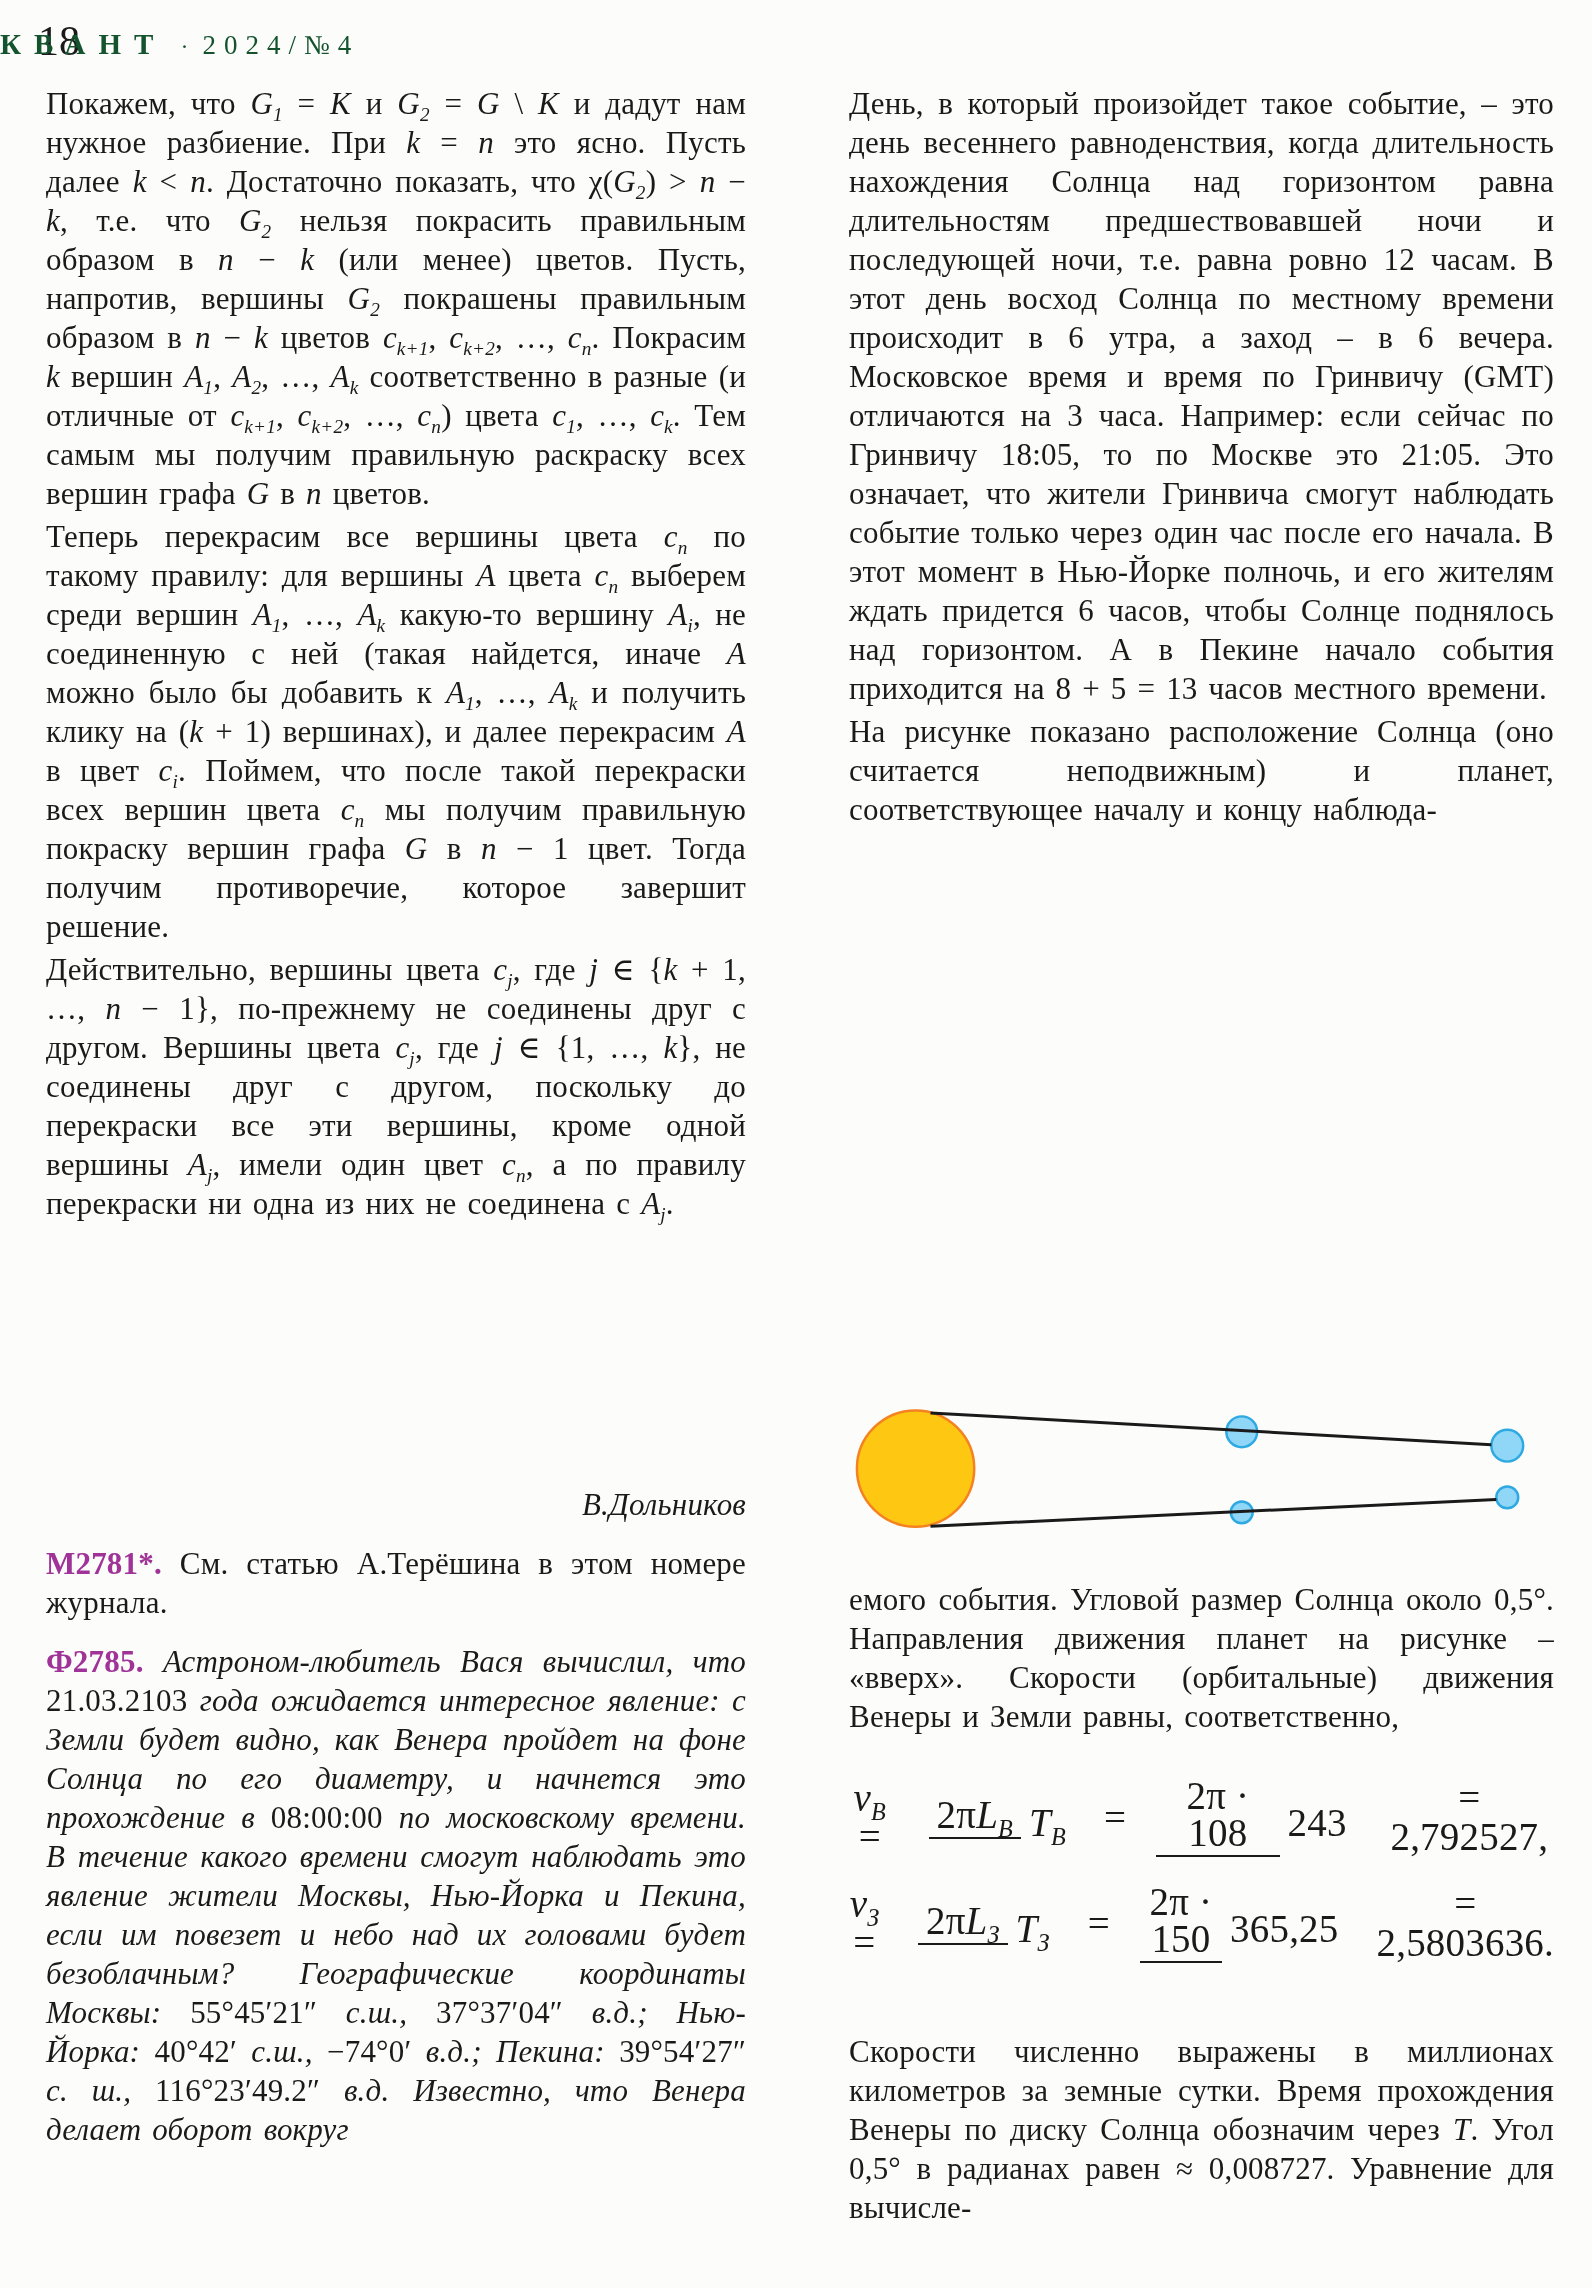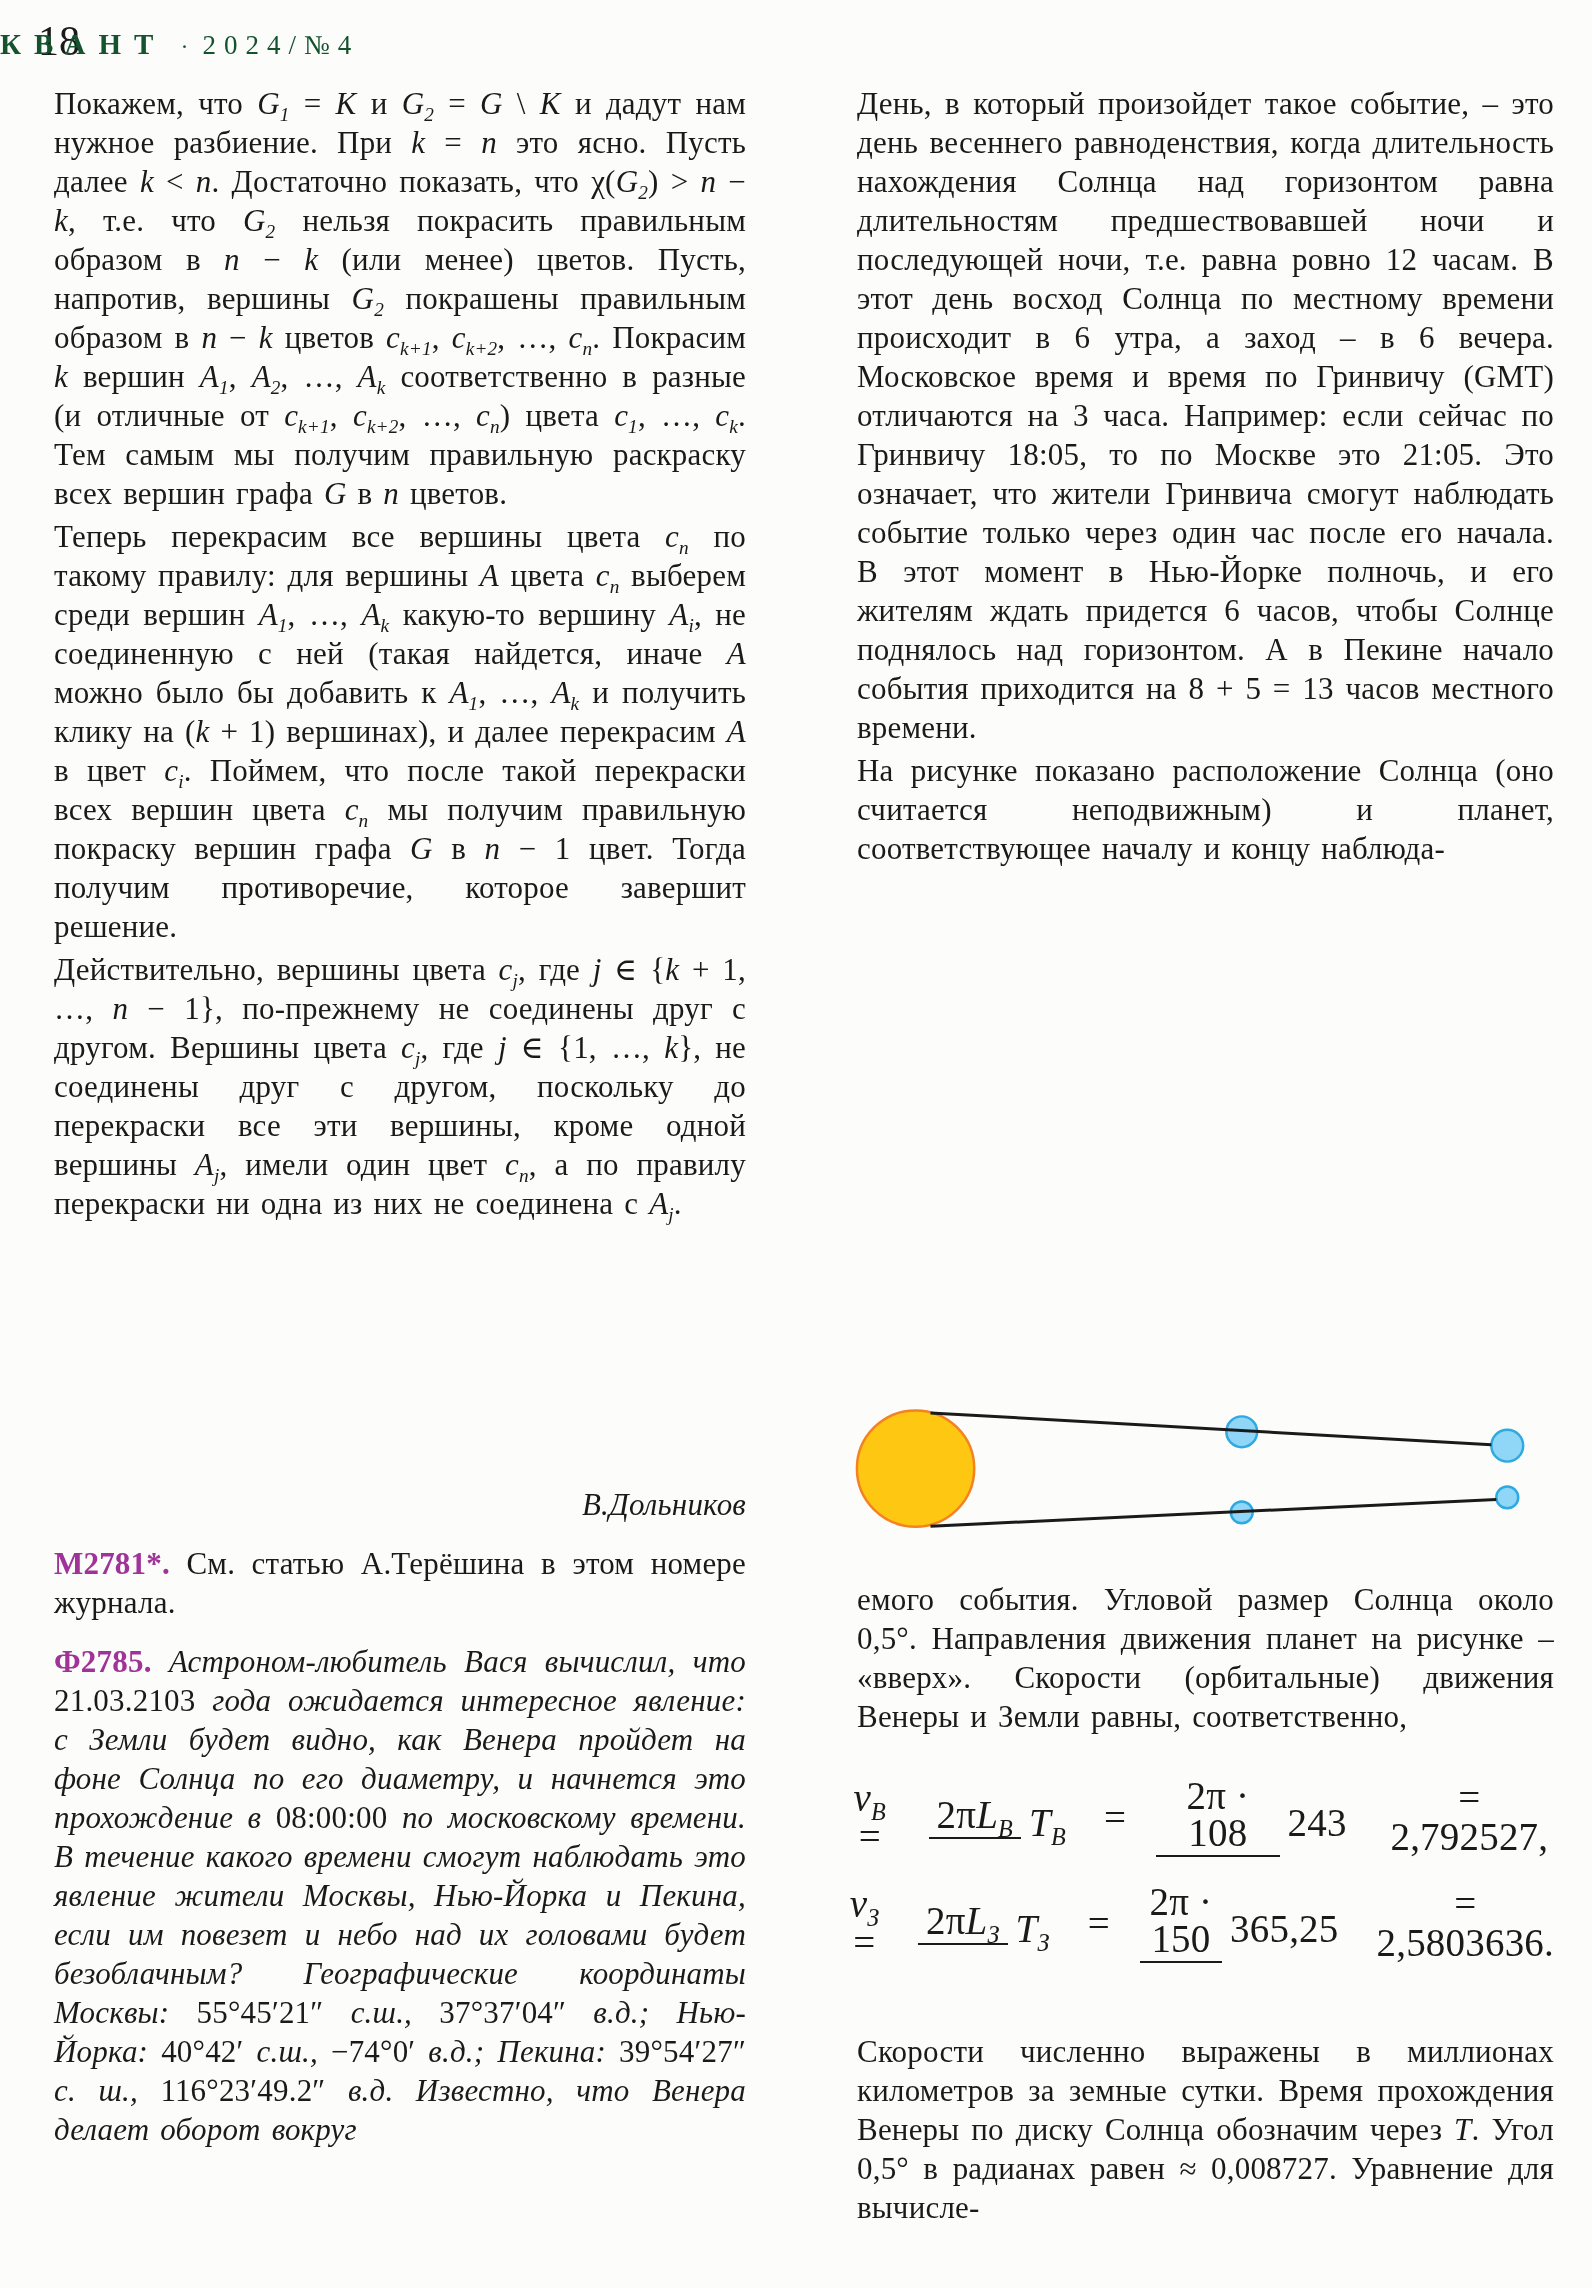--- a/index.html
+++ b/index.html
@@ -26,21 +26,21 @@
   .running-head .sep{padding:0 14px;font-size:24px;}
   .running-head .issue{letter-spacing:8px;font-size:27px;}
 
   
   .col{
     position:absolute;
     text-align:justify;
     font-size:31px;line-height:39px;
     word-spacing:3px;letter-spacing:0.2px;
   }
-  .col p{margin:0 0 4px 16px;}
+  .col p{margin:0 0 4px 8px;}
   .lc{left:38px;width:708px;}
   .rc{left:841px;width:713px;}
   #proof{top:84px;}
   #signature{top:1485px;text-align:right;font-style:italic;}
   #m2781{top:1544px;}
   #f2785{top:1642px;}
   #rc-top{top:84px;}
   #figure-block{left:841px;top:1386px;width:713px;height:195px;position:absolute;}
   #rc-after-figure{top:1580px;}
   #rc-formulas{top:1777px;font-style:normal;}

